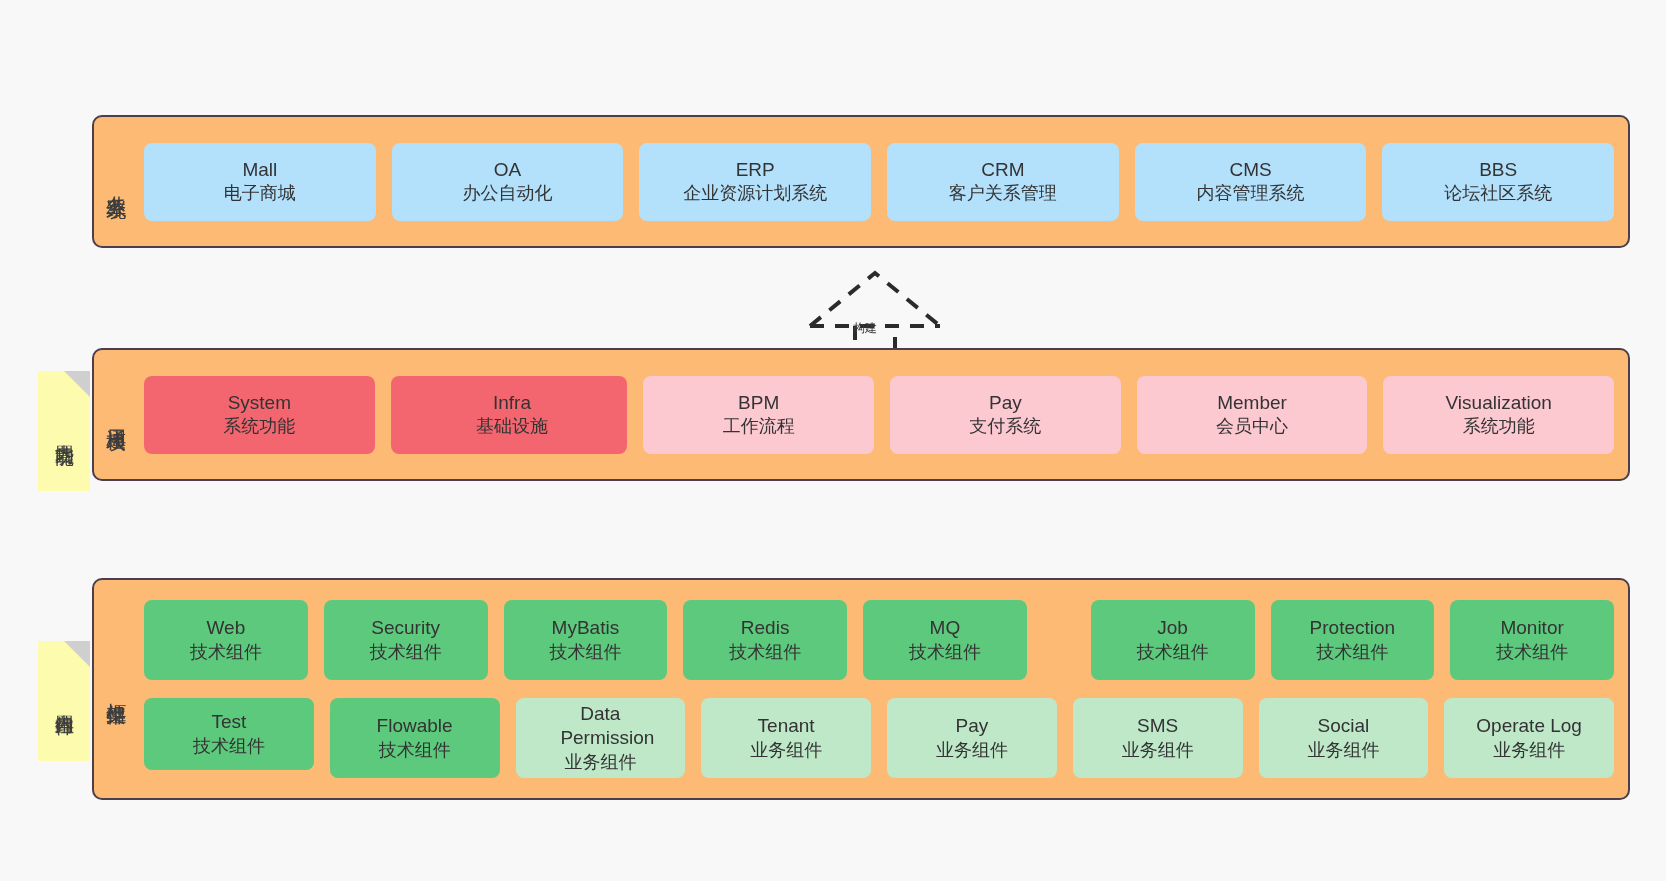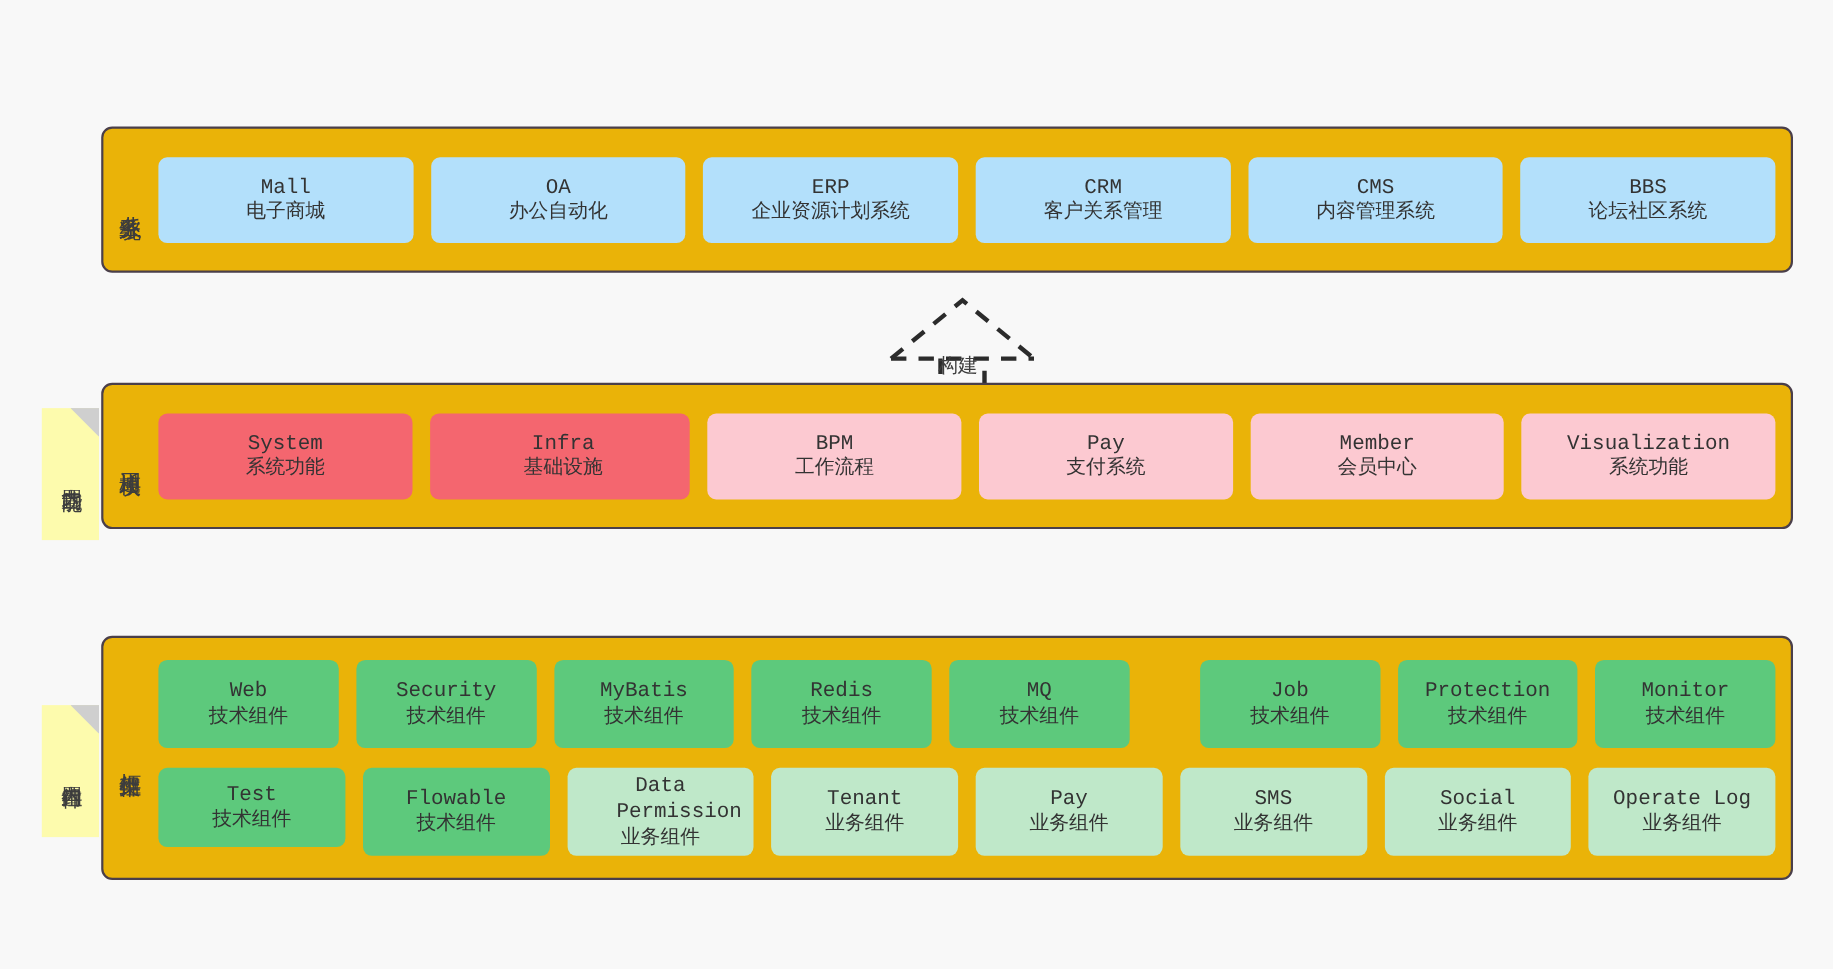--- a/index.html
+++ b/index.html
@@ -7,26 +7,25 @@
     width: 1666px; height: 881px;
     background: #f8f8f8;
     font-family: "Liberation Sans", "DejaVu Sans", sans-serif;
     overflow: hidden;
   }
   #canvas { position: relative; width: 1666px; height: 881px; }
 
   
   .layer {
     position: absolute;
-    background: #eab308;
+    background: #fdba74;
     border: 2px solid #4a3f4a;
     border-radius: 10px;
     display: flex;
     align-items: stretch;
-    font-family: Liberation Mono, monospace;
   }
   .layer-title {
     flex: 0 0 auto;
     width: 44px;
     display: flex;
     align-items: center;
     justify-content: center;
     font-size: 20px;
     color: #3d3d3d;
     letter-spacing: 1px;
@@ -92,21 +91,21 @@
     width: 26px; height: 26px;
     background: #cfcfcf;
     clip-path: polygon(0 0, 100% 100%, 100% 0);
   }
 
   
   .arrow { position: absolute; }
   .arrow svg { display: block; overflow: visible; }
   .arrow-label {
     position: absolute;
-    font-size: 18px;
+    font-size: 12px;
     color: #3d3d3d;
     background: transparent;
     user-select: none;
     white-space: nowrap;
   }
 </style>
 </head>
 <body>
 
 <div id="canvas">

